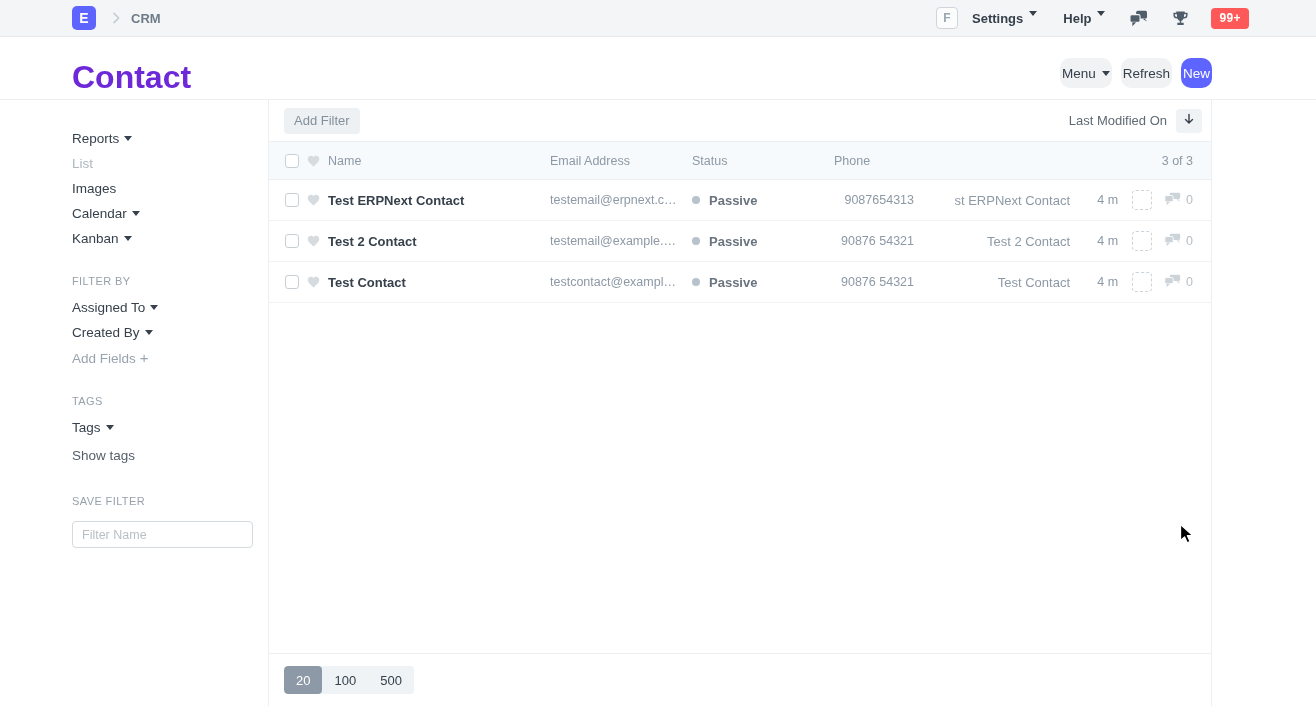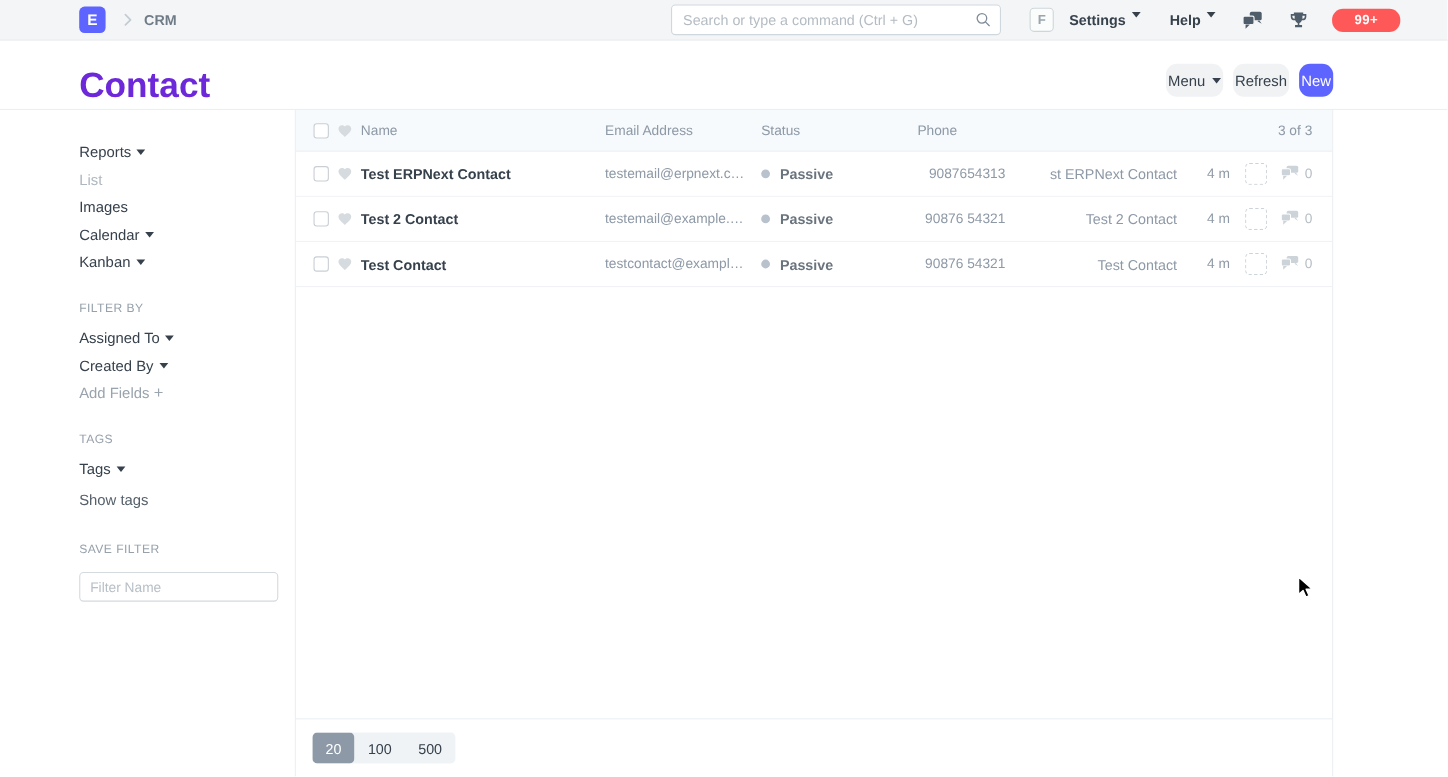--- a/index.html
+++ b/index.html
@@ -26,21 +26,21 @@
   .nav-right { position:absolute; left:936px; top:0; height:36px; display:flex; align-items:center; }
   .avatar { width:22px; height:22px; border:1px solid #cfd6db; border-radius:4px; background:#fbfcfc;
     color:#9aa5ae; font-size:12px; font-weight:600; display:flex; align-items:center; justify-content:center; }
   .nav-link { font-size:13px; font-weight:700; color:#36414c; display:flex; align-items:flex-start; }
   .nav-link.settings { margin-left:14px; }
   .nav-link.help { margin-left:26px; }
   .caret { display:inline-block; width:0; height:0; border-left:4px solid transparent;
     border-right:4px solid transparent; border-top:5px solid #36414c; margin-left:6px; }
   .nav-ico { margin-left:24px; display:flex; align-items:center; }
   .badge { margin-left:22px; background:#ff5858; color:#fff; font-size:12px; font-weight:700;
-    padding:3px 20px 4px; border-radius:10px; letter-spacing:.3px; }
+    padding:3px 8px 4px; border-radius:4px; letter-spacing:.3px; }
 
   
   .page-head { position:absolute; top:37px; left:0; width:1316px; height:63px; background:#fff;
     border-bottom:1px solid #ebeff2; display:flex; align-items:center; }
   .page-title { position:absolute; left:72px; top:58px; font-size:32px; font-weight:600; color:#6d28d9; }
   .head-actions { position:absolute; right:104px; top:58px; display:flex; gap:9px; }
   .btn { height:30px; border:none; border-radius:10px; font-size:13.5px; font-family:"Liberation Sans",sans-serif;
     display:inline-flex; align-items:center; padding:0 2px; cursor:pointer; }
   .btn-light { background:#f0f2f4; color:#36414c; }
   .btn-primary { background:#5e64ff; color:#fff; }
@@ -114,29 +114,20 @@
 <body>
 
 <div class="navbar">
   <div class="logo">E</div>
   <span class="crumb-chev">
     <svg width="16" height="16" viewBox="0 0 24 24">
         <path d="M9 5l7 7-7 7" fill="none" stroke="#c3ccd3" stroke-width="2.4" stroke-linecap="round" stroke-linejoin="round"></path>
       </svg>
   </span>
   <span class="crumb-label">CRM</span>
-  <div class="nav-search">
-    <input placeholder="Search or type a command (Ctrl + G)" style="">
-    <span class="mag">
-      <svg width="16" height="16" viewBox="0 0 24 24">
-          <circle cx="10" cy="10" r="6.5" fill="none" stroke="#7f8c98" stroke-width="1.8"></circle>
-          <line x1="15.2" y1="15.2" x2="20" y2="20" stroke="#7f8c98" stroke-width="1.8" stroke-linecap="round"></line>
-        </svg>
-    </span>
-  </div>
   <div class="nav-right">
     <div class="avatar">F</div>
     <span class="nav-link settings">
         <span>Settings</span>
         <i class="caret"></i>
       </span>
     <span class="nav-link help">
         <span>Help</span>
         <i class="caret"></i>
       </span>
@@ -188,20 +179,31 @@
   <div class="side-item"><span>Tags</span><i class="caret"></i></div>
   <div class="side-item semigray" style="margin-top:13px;"><span>Show tags</span></div>
 
   <div class="side-heading" style="margin-top:32px;">SAVE FILTER</div>
   <input class="filter-name-input" placeholder="Filter Name" style="">
 </div>
 
 <div class="list-area">
 
 
+  <div class="filter-row">
+    <button class="add-filter-btn">Add Filter</button>
+    <span class="sort-label">Last Modified On</span>
+    <button class="sort-btn">
+      <span>
+        <svg width="14" height="14" viewBox="0 0 24 24">
+            <path d="M12 4v14M6 13l6 6 6-6" fill="none" stroke="#36414c" stroke-width="2.4" stroke-linecap="round" stroke-linejoin="round"></path>
+          </svg>
+      </span>
+    </button>
+  </div>
 
   <div class="list-head">
     <span class="ck"></span>
     <span class="heart">
       <svg width="15" height="14" viewBox="0 0 24 24">
           <path d="M12 21.35l-1.45-1.32C5.4 15.36 2 12.28 2 8.5 2 5.42 4.42 3 7.5 3c1.74 0 3.41.81 4.5 2.09C13.09 3.81 14.76 3 16.5 3 19.58 3 22 5.42 22 8.5c0 3.78-3.4 6.86-8.55 11.54L12 21.35z" fill="#d6dbe0"></path>
         </svg>
     </span>
     <span class="col-name">Name</span>
     <span class="col-email">Email Address</span>

